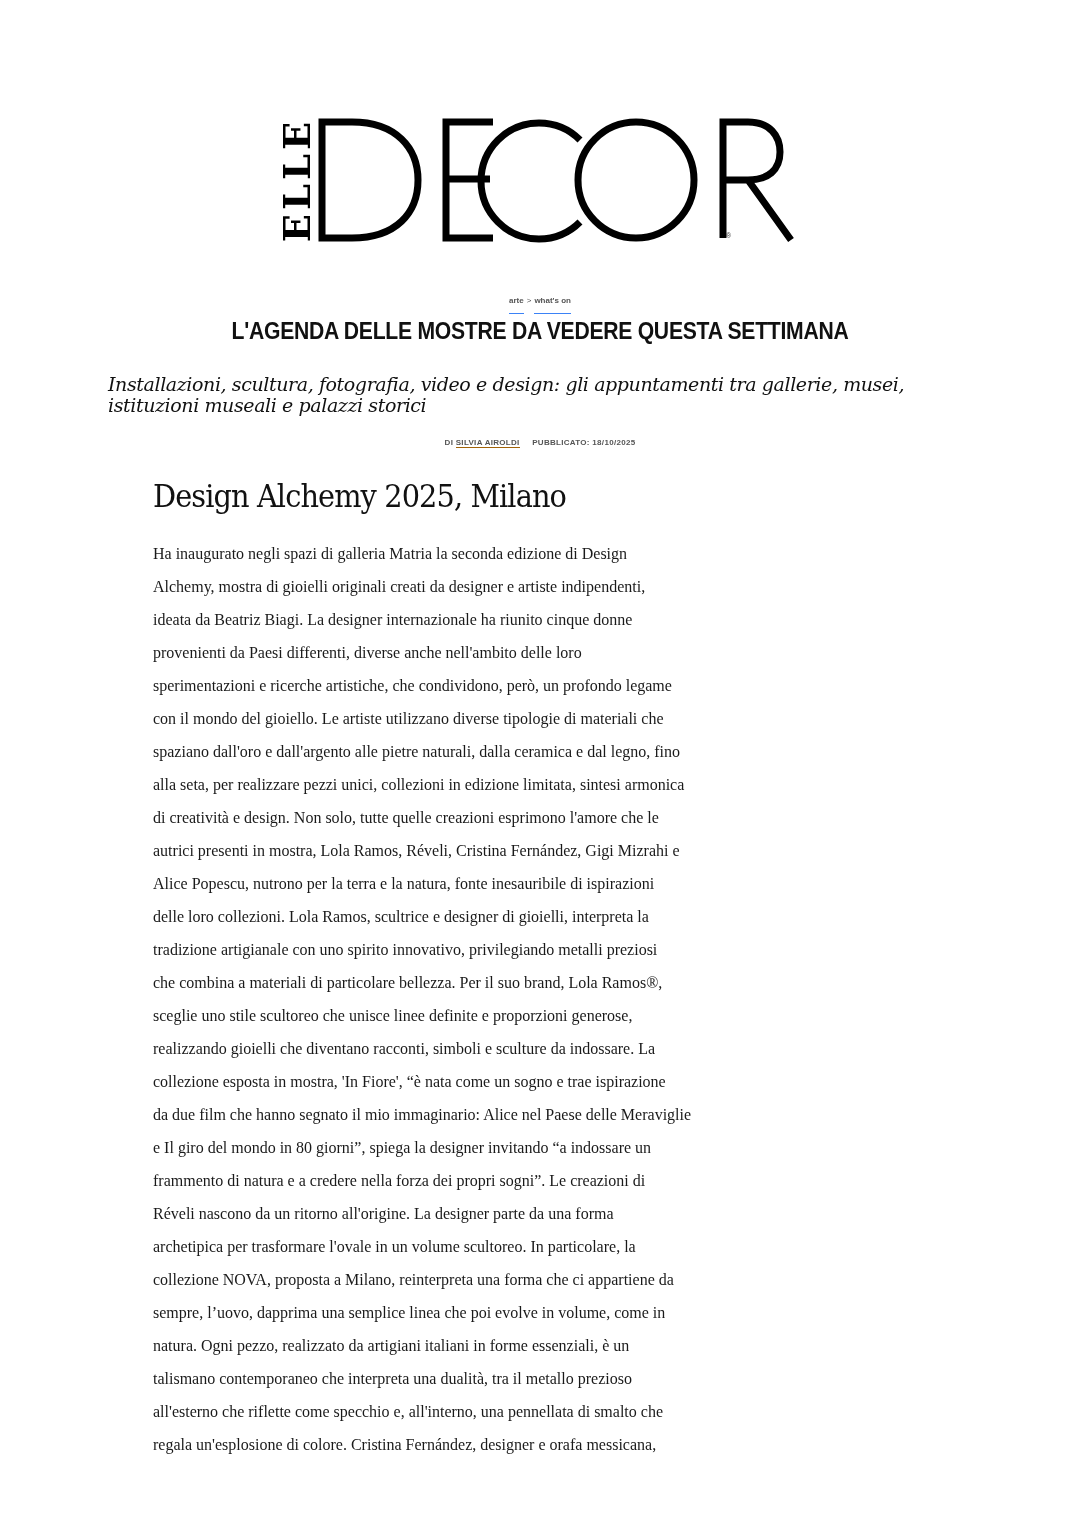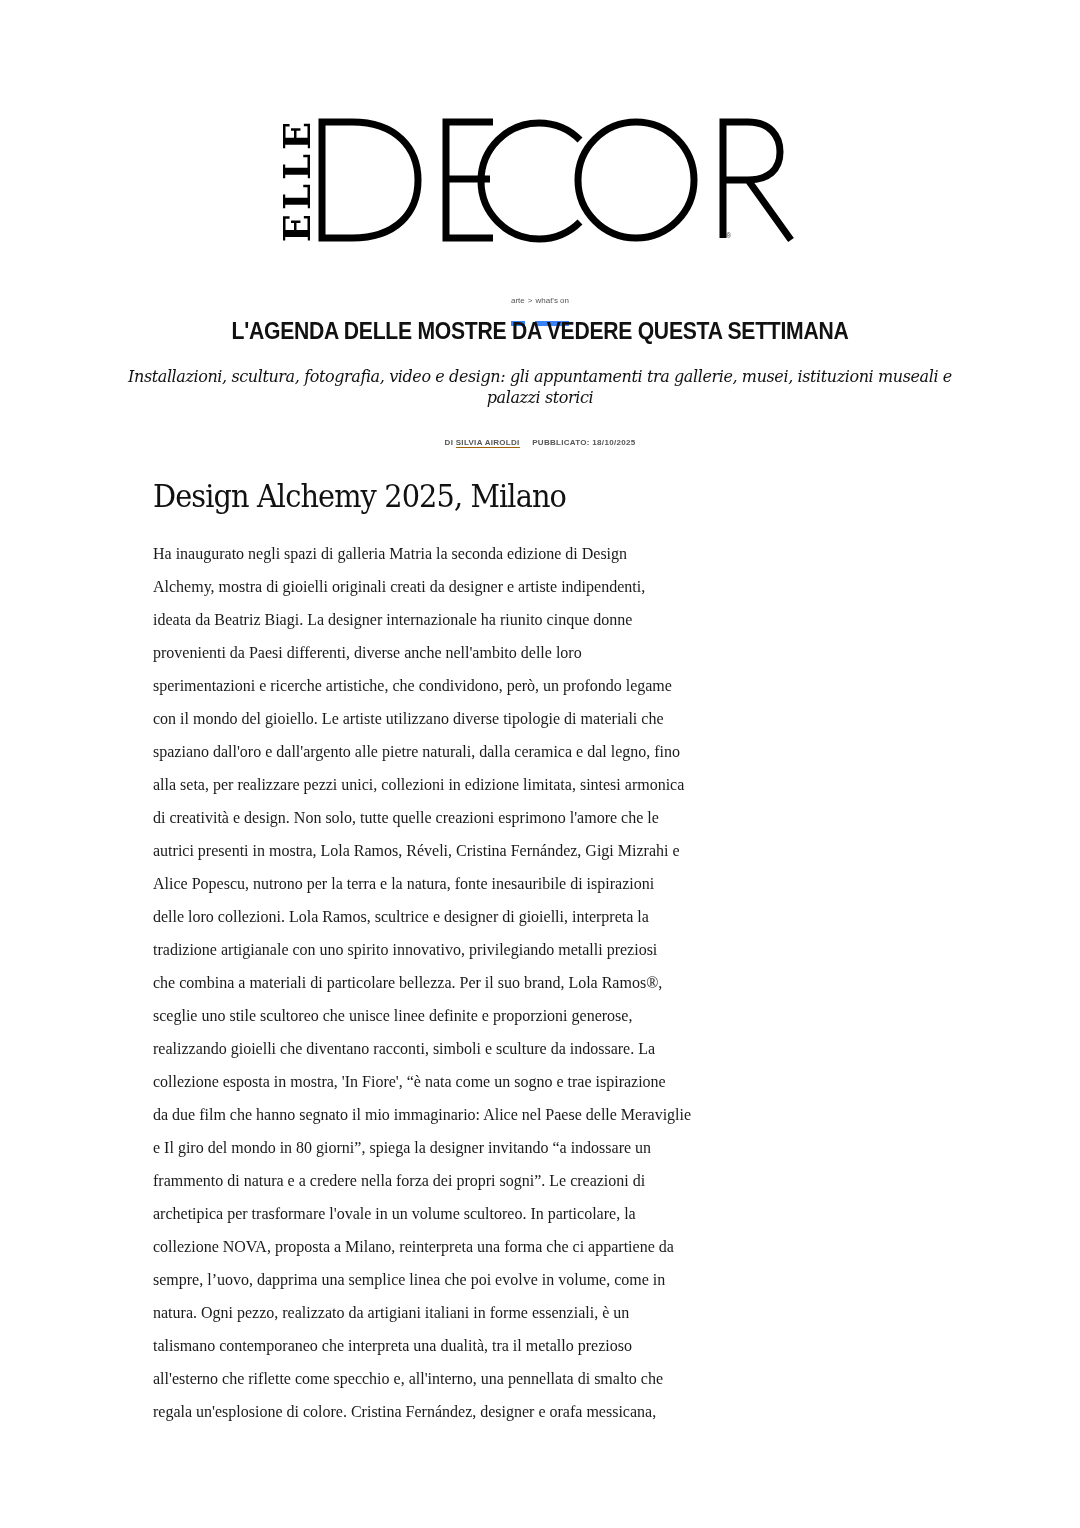--- a/index.html
+++ b/index.html
@@ -63,22 +63,23 @@
       left: 0;
       width: 1080px;
       text-align: center;
       font-family: "Liberation Sans", sans-serif;
       font-size: 8px;
       color: #555;
     }
     .breadcrumb a {
       color: #555;
       text-decoration: none;
-      border-bottom: 5px solid #3b82f6;
-      padding-bottom: 16px;
+      border-bottom: 1px solid #3b82f6;
+      padding-bottom: 8px;
+      font-weight: bold;
     }
     .breadcrumb .sep {
       margin: 0 3px;
     }
 
     
     .page-title {
       position: absolute;
       top: 318px;
       left: 0;
@@ -92,27 +93,27 @@
       margin: 0;
       transform: scaleX(0.92);
     }
 
     
     .subtitle {
       position: absolute;
       top: 366px;
       left: 100px;
       width: 880px;
-      text-align: center;
+      text-align: left;
       font-family: "DejaVu Serif", serif;
       font-style: italic;
-      font-size: 16px;
+      font-size: 19px;
       line-height: 21px;
       color: #111;
-      margin: 0;
+      margin: 8px;
       letter-spacing: -0.4px;
     }
 
     
     .byline {
       position: absolute;
       top: 438px;
       left: 0;
       width: 1080px;
       text-align: center;
@@ -213,20 +214,21 @@
     <span class="line">Alice Popescu, nutrono per la terra e la natura, fonte inesauribile di ispirazioni</span>
     <span class="line">delle loro collezioni. Lola Ramos, scultrice e designer di gioielli, interpreta la</span>
     <span class="line">tradizione artigianale con uno spirito innovativo, privilegiando metalli preziosi</span>
     <span class="line">che combina a materiali di particolare bellezza. Per il suo brand, Lola Ramos®,</span>
     <span class="line">sceglie uno stile scultoreo che unisce linee definite e proporzioni generose,</span>
     <span class="line">realizzando gioielli che diventano racconti, simboli e sculture da indossare. La</span>
     <span class="line">collezione esposta in mostra, 'In Fiore', “è nata come un sogno e trae ispirazione</span>
     <span class="line">da due film che hanno segnato il mio immaginario: Alice nel Paese delle Meraviglie</span>
     <span class="line">e Il giro del mondo in 80 giorni”, spiega la designer invitando “a indossare un</span>
     <span class="line">frammento di natura e a credere nella forza dei propri sogni”. Le creazioni di</span>
+    <span class="line">Réveli nascono da un ritorno all'origine. La designer parte da una forma</span>
     <span class="line">archetipica per trasformare l'ovale in un volume scultoreo. In particolare, la</span>
     <span class="line">collezione NOVA, proposta a Milano, reinterpreta una forma che ci appartiene da</span>
     <span class="line">sempre, l’uovo, dapprima una semplice linea che poi evolve in volume, come in</span>
     <span class="line">natura. Ogni pezzo, realizzato da artigiani italiani in forme essenziali, è un</span>
     <span class="line">talismano contemporaneo che interpreta una dualità, tra il metallo prezioso</span>
     <span class="line">all'esterno che riflette come specchio e, all'interno, una pennellata di smalto che</span>
     <span class="line">regala un'esplosione di colore. Cristina Fernández, designer e orafa messicana,</span>
   </p>
 </article>
 

